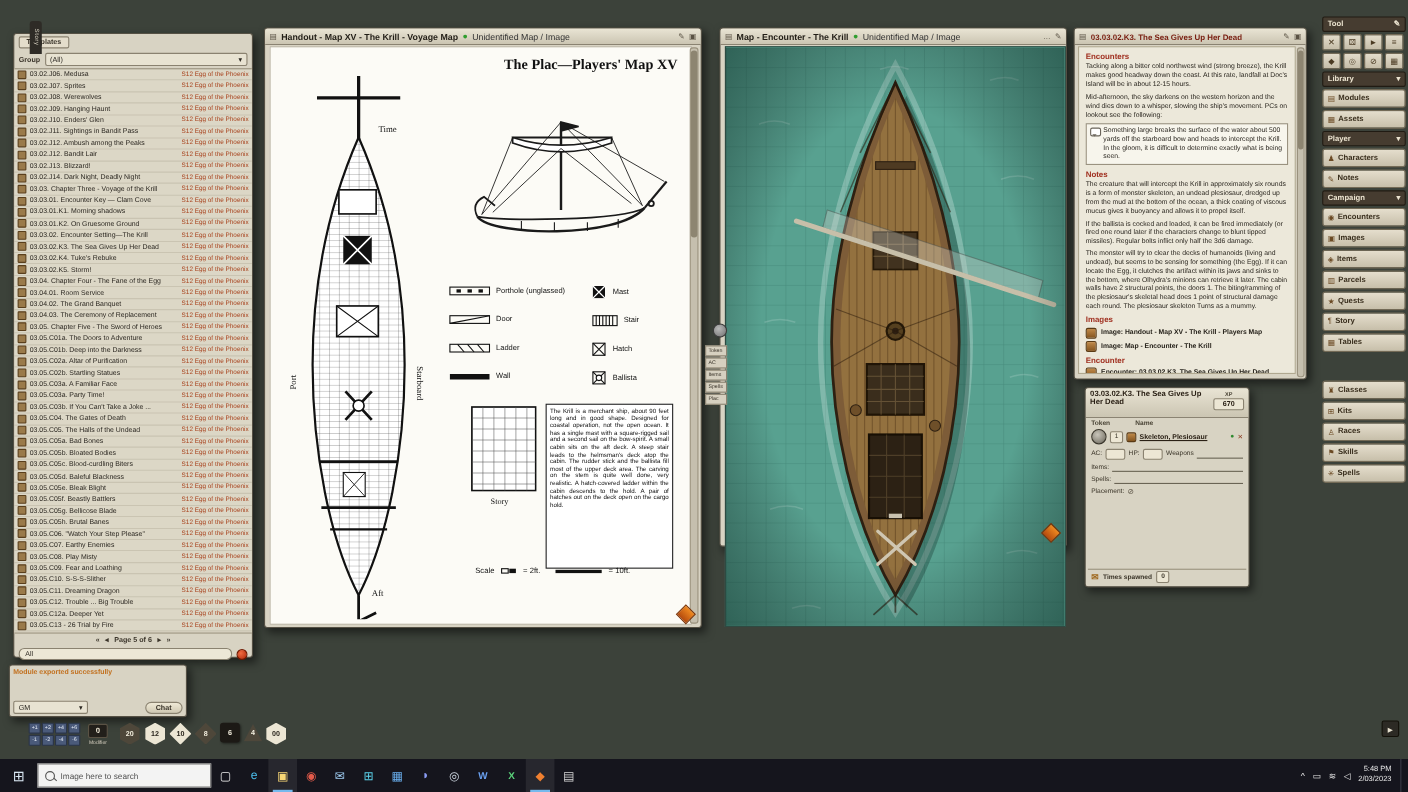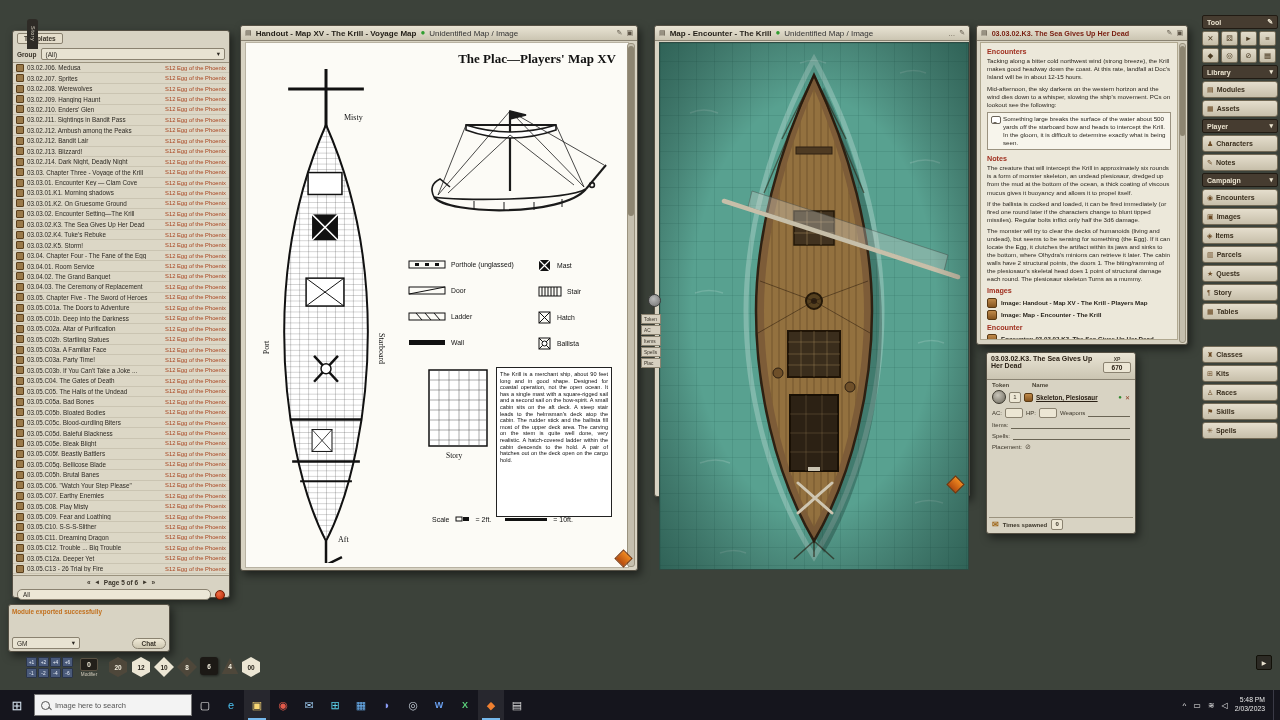--- a/index.html
+++ b/index.html
@@ -502,21 +502,21 @@
         <path d="M52 214 L90 242 M90 214 L52 242" stroke="#111" stroke-width="1"></path>
         <path d="M60 292 L84 318 M84 292 L60 318" stroke="#111" stroke-width="2.5" fill="none"></path>
         <circle cx="72" cy="305" r="5" fill="#fff" stroke="#111" stroke-width="1.5"></circle>
         <path d="M36 356 H108 M38 398 H106" stroke="#111" stroke-width="2.5"></path>
         <rect x="58" y="366" width="20" height="22" fill="#fff" stroke="#111" stroke-width="1"></rect>
         <path d="M58 366 l20 22 m0 -22 l-20 22" stroke="#111" stroke-width="0.8"></path>
         <path d="M46 418 H98" stroke="#111" stroke-width="2"></path>
         <path d="M72 478 V502 M72 502 L88 494" stroke="#111" stroke-width="2.5" fill="none"></path>
       </svg>
 
-      <div class="shiplbl" style="left:98px;top:70px;">Misty</div>
+      <div class="shiplbl" style="left:98px;top:70px;">Time</div>
       <div class="shiplbl" style="left:14px;top:300px;transform:rotate(-90deg);">Port</div>
       <div class="shiplbl" style="left:140px;top:290px;transform:rotate(90deg);transform-origin:left top;">Starboard</div>
       <div class="shiplbl" style="left:92px;top:492px;">Aft</div>
 
       <svg viewBox="0 0 200 140" style="position:absolute;left:168px;top:58px;width:200px;height:140px;">
         <g stroke="#1a1a1a" fill="none" stroke-width="1.6">
           <path d="M20 96 C34 114 148 116 172 88" stroke-width="2.2"></path>
           <path d="M20 96 C40 100 150 100 172 88"></path>
           <path d="M20 96 Q14 84 26 78 L36 86"></path>
           <path d="M172 88 L192 64" stroke-width="2"></path>

